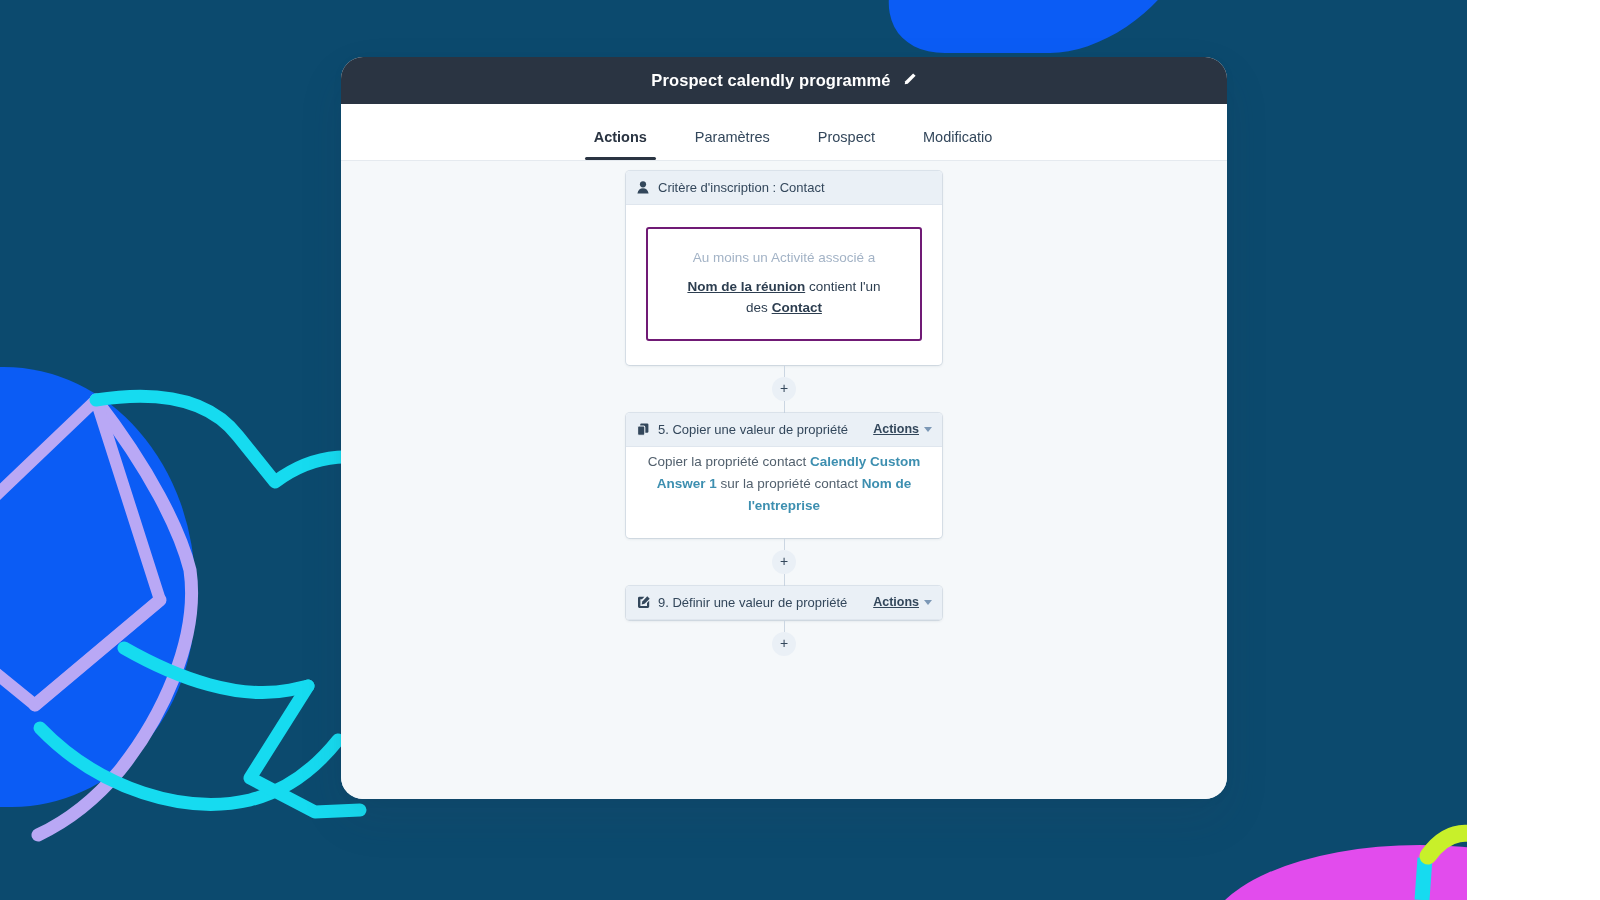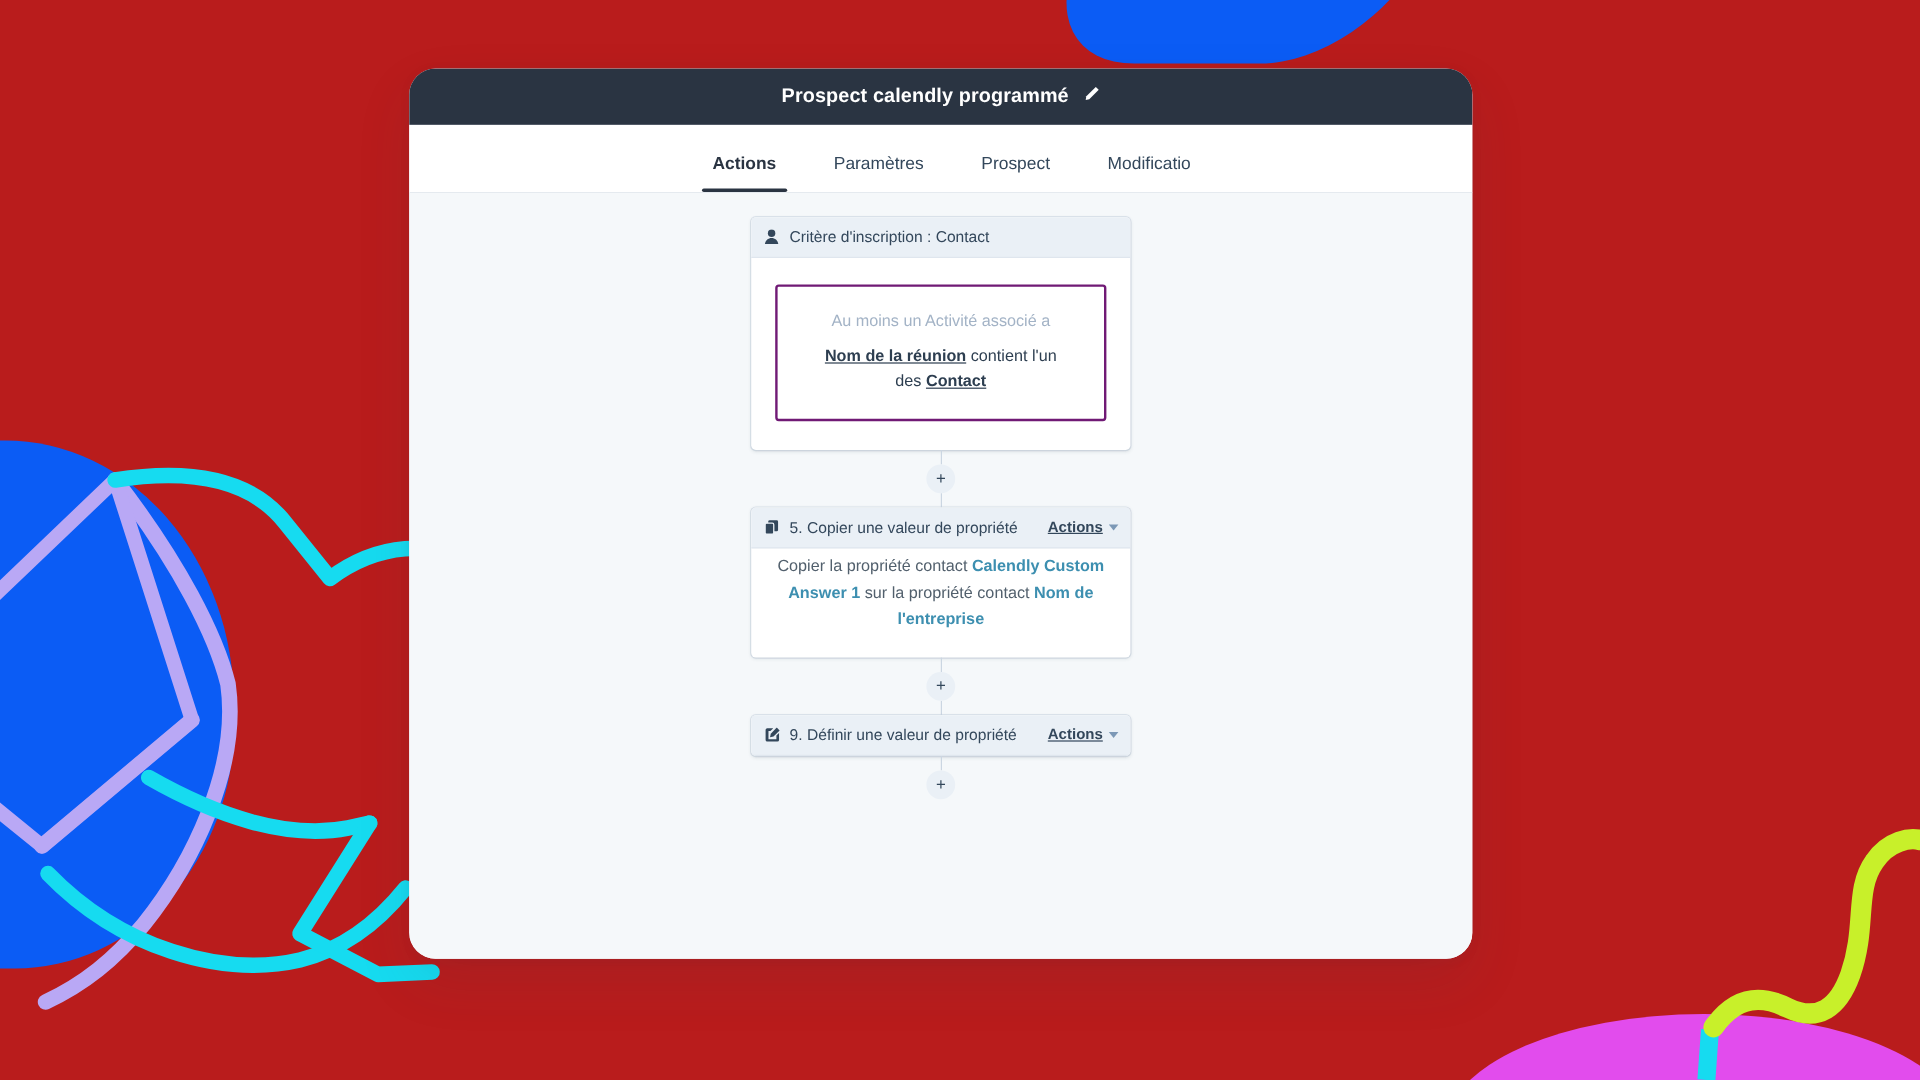--- a/index.html
+++ b/index.html
@@ -6,23 +6,23 @@
     margin: 0;
     padding: 0;
     width: 1600px;
     height: 900px;
     overflow: hidden;
     font-family: "Liberation Sans", sans-serif;
   }
 
   #stage {
     position: relative;
-    width: 1600px;
+    width: 1467px;
     height: 900px;
-    background: #b91c1c;
+    background: #0c4a6e;
     overflow: hidden;
   }
 
   
   .deco { position: absolute; pointer-events: none; }
 
   #deco-blue-top {
     top: -132px;
     left: 855px;
     width: 285px;
@@ -125,21 +125,21 @@
   
   #canvas {
     position: relative;
     height: 639px;
     background: #f5f8fa;
   }
 
   #flow {
     position: absolute;
     left: 0; right: 0;
-    top: 20px;
+    top: 10px;
     display: flex;
     flex-direction: column;
     align-items: center;
   }
 
   .connector {
     width: 1px;
     background: #cbd6e2;
     height: 12px;
   }

